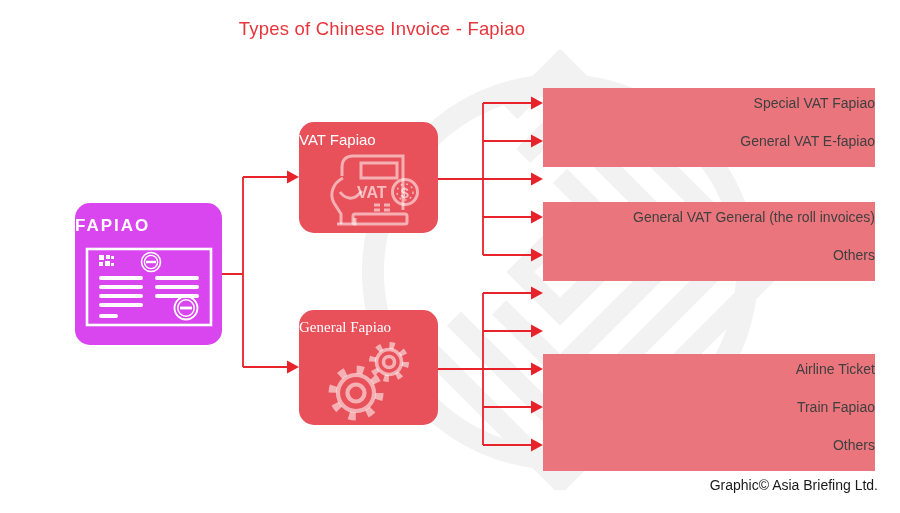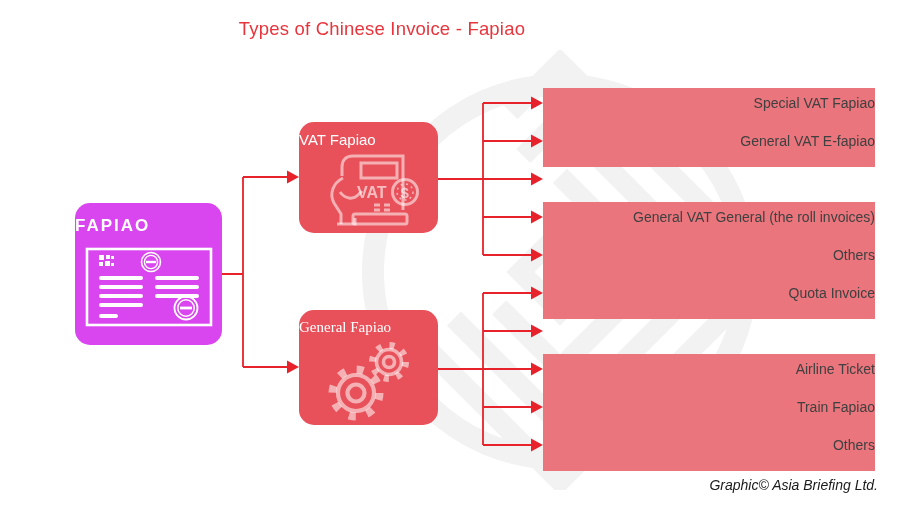--- a/index.html
+++ b/index.html
@@ -57,21 +57,20 @@
     position:absolute;left:543px;width:332px;height:41px;
     background:#ea757c;
     color:#404040;
     font-size:14px;
     line-height:30px;
     text-align:right;
     white-space:nowrap;
   }
   .footer{
     position:absolute;right:22px;top:477px;
-    font-style:italic;
     font-size:14px;
     color:#1a1a1a;
   }
   .icon-stroke{stroke:rgba(255,255,255,0.55);fill:none;}
   .icon-text{fill:rgba(255,255,255,0.62);font-family:"Liberation Sans",sans-serif;font-weight:bold;}
 </style>
 </head>
 <body>
 
 <div class="canvas">
@@ -179,20 +178,19 @@
         <circle cx="43" cy="55" r="8.5" stroke-width="4.2"></circle>
       </g>
     </svg>
   </div>
 
   <div class="leaf" style="top:88px">Special VAT Fapiao</div>
   <div class="leaf" style="top:126px">General VAT E-fapiao</div>
   <div class="leaf" style="top:202px">General VAT General (the roll invoices)</div>
   <div class="leaf" style="top:240px">Others</div>
 
-  <div class="leaf" style="top:278px">Quota Invoice</div>
   <div class="leaf" style="top:354px">Airline Ticket</div>
   <div class="leaf" style="top:392px">Train Fapiao</div>
   <div class="leaf" style="top:430px">Others</div>
 
   <div class="footer">Graphic© Asia Briefing Ltd.</div>
 
 </div>
 
 </body></html>

